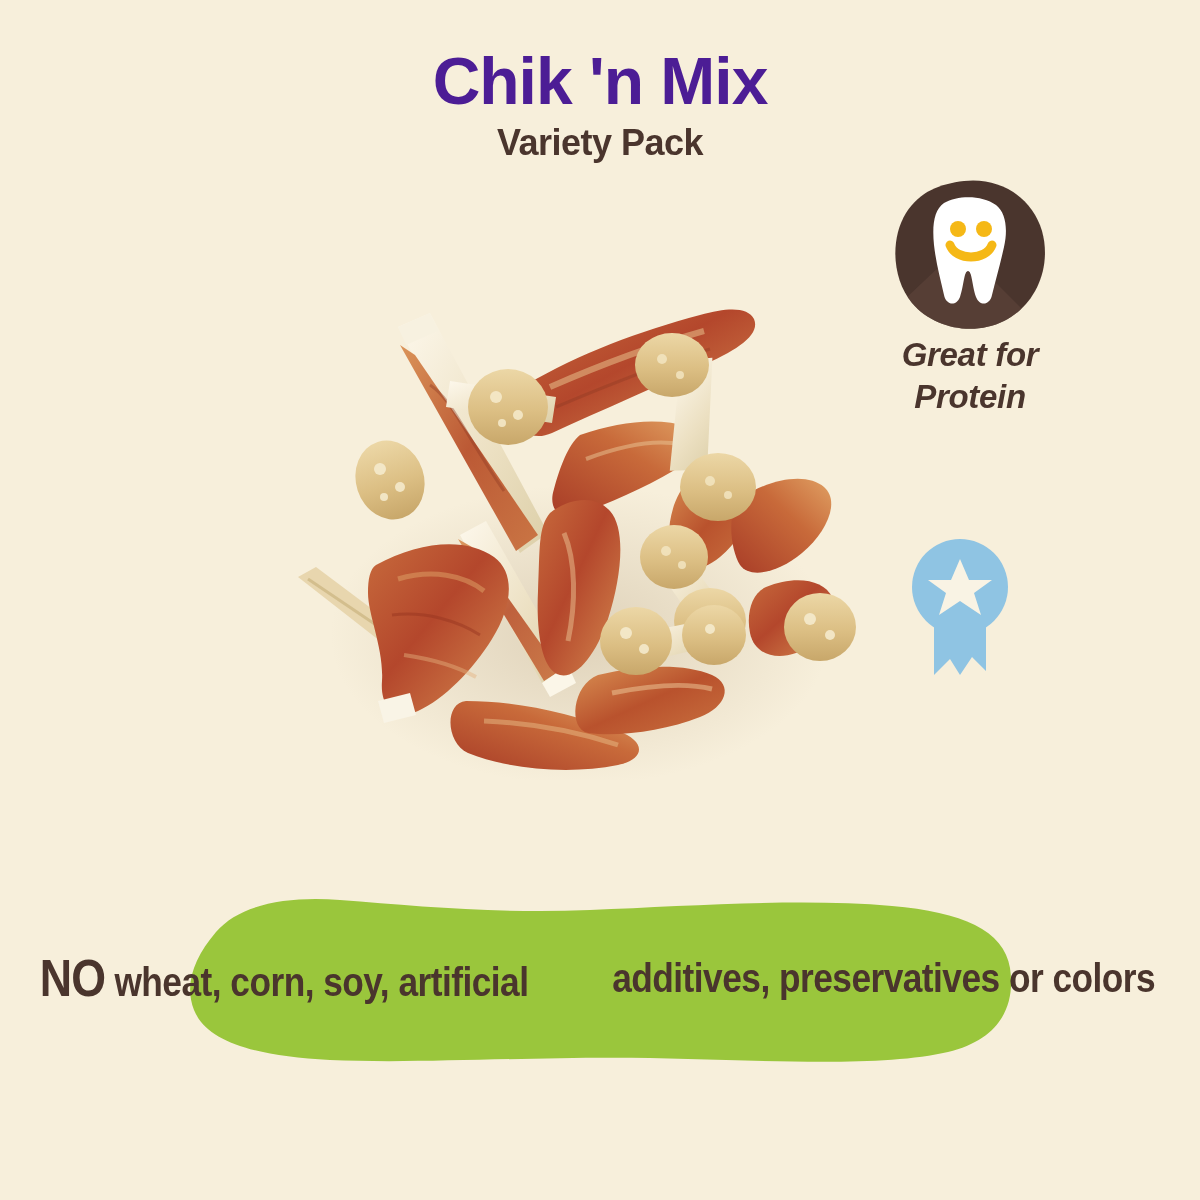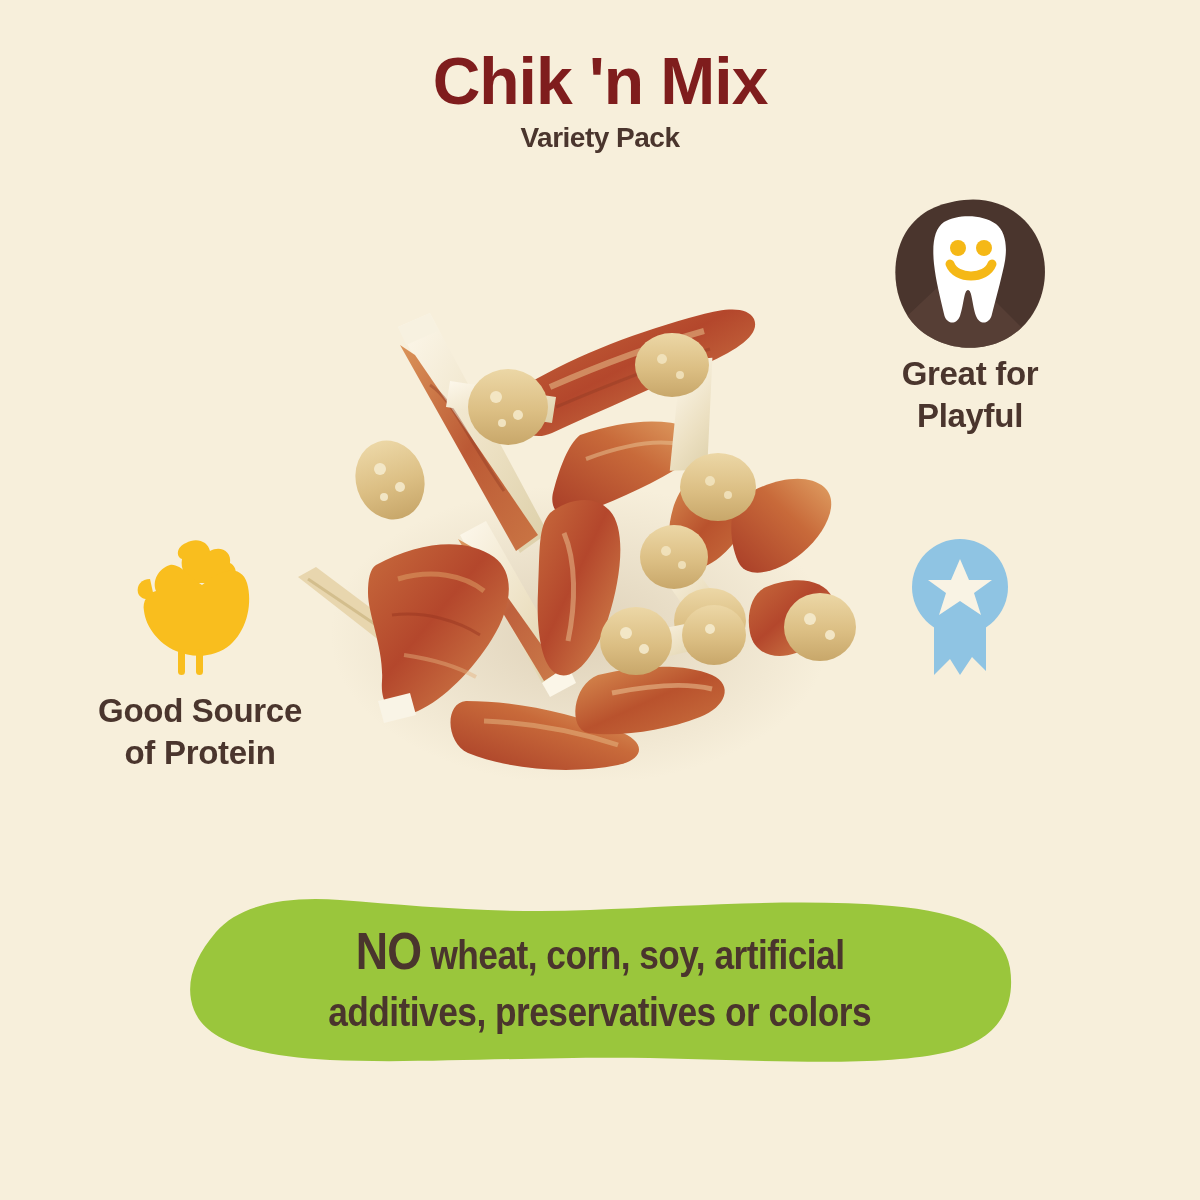--- a/index.html
+++ b/index.html
@@ -28,26 +28,26 @@
     position: absolute;
     top: 48px;
     left: 0;
     width: 1200px;
     text-align: center;
   }
   .title {
     font-size: 66px;
     font-weight: 700;
     letter-spacing: -1px;
-    color: #7f1d1d;
+    color: #4c1d95;
     line-height: 1.02;
     margin: 0;
   }
   .subtitle {
-    font-size: 28px;
+    font-size: 36px;
     font-weight: 700;
     color: #4a352d;
     line-height: 1.1;
     margin: 8px 0 0 0;
     letter-spacing: -0.5px;
   }
 
   
   .feature {
     position: absolute;
@@ -64,21 +64,21 @@
     color: #4a352d;
     font-size: 33px;
     font-weight: 700;
     line-height: 1.28;
     letter-spacing: -0.3px;
   }
   .feature .caption span { display: block; }
 
   #feature-natural   { left: 30px;  top: 218px; }
   #feature-protein   { left: 30px;  top: 530px; }
-  #feature-chewing   { left: 800px; top: 193px; }
+  #feature-chewing   { left: 800px; top: 174px; font-style: italic; }
   #feature-reward    { left: 790px; top: 530px; }
 
   
   .product-photo {
     position: absolute;
     left: 280px;
     top: 235px;
     width: 580px;
     height: 545px;
   }
@@ -92,21 +92,21 @@
     height: 180px;
   }
   .banner svg { display: block; }
   .banner-text {
     position: absolute;
     left: 0;
     top: 0;
     width: 840px;
     height: 180px;
     display: flex;
-    flex-direction: column;
+    flex-direction: row;
     align-items: center;
     justify-content: center;
     text-align: center;
     pointer-events: none;
   }
   .banner-line {
     color: #4a352d;
     font-size: 41px;
     font-weight: 700;
     line-height: 1.32;
@@ -271,35 +271,20 @@
       </g>
       <g>
         <ellipse cx="540" cy="392" rx="36" ry="34" fill="url(#gKnot)"></ellipse>
         <circle cx="530" cy="384" r="6" fill="#f6ecd0" opacity="0.85"></circle>
         <circle cx="550" cy="400" r="5" fill="#f6ecd0" opacity="0.85"></circle>
       </g>
     </svg>
   </div>
 
 
-  <div class="feature" id="feature-protein">
-    <div class="icon-wrap">
-      <svg width="140" height="150" viewBox="0 0 140 150">
-        <path d="M56 8 C66 2 78 6 80 16 C90 10 102 16 100 28 C108 32 108 44 98 48 L64 48 C56 44 50 34 52 24 C46 22 46 12 56 8 Z" fill="#f9be1e"></path>
-        <path d="M40 30 C28 34 22 46 26 56 C18 58 12 66 14 76 C16 92 28 108 46 116 C64 124 86 122 100 110 C116 96 122 72 118 52 C116 40 108 34 98 36 C86 38 78 46 72 50 C62 44 50 28 40 30 Z" fill="#f9be1e"></path>
-        <path d="M20 44 C12 44 6 50 8 58 C10 64 18 66 24 62 Z" fill="#f9be1e"></path>
-        <rect x="48" y="114" width="7" height="26" rx="3.5" fill="#f9be1e"></rect>
-        <rect x="66" y="114" width="7" height="26" rx="3.5" fill="#f9be1e"></rect>
-      </svg>
-    </div>
-    <div class="caption">
-      <span>Good Source</span>
-      <span>of Protein</span>
-    </div>
-  </div>
 
   <div class="feature" id="feature-chewing">
     <div class="icon-wrap">
       <svg width="160" height="155" viewBox="0 0 160 155">
         <defs>
           <clipPath id="blobClip">
             <path d="M74 4 C110 0 142 20 152 54 C162 90 146 128 114 144 C84 159 44 152 22 126 C2 102 0 62 16 36 C30 14 50 7 74 4 Z"></path>
           </clipPath>
         </defs>
         <path d="M74 4 C110 0 142 20 152 54 C162 90 146 128 114 144 C84 159 44 152 22 126 C2 102 0 62 16 36 C30 14 50 7 74 4 Z" fill="#4a352d"></path>
@@ -307,21 +292,21 @@
           <path d="M-20 155 L70 70 L170 170 L-20 180 Z" fill="#5c443a" opacity="0.65"></path>
         </g>
         <path d="M54 26 C68 18 92 18 106 28 C116 36 118 52 114 70 C110 88 106 102 102 118 C100 128 90 130 86 120 C82 108 82 94 78 94 C74 94 74 108 70 120 C66 130 56 128 54 118 C50 100 46 86 44 68 C42 48 44 33 54 26 Z" fill="#ffffff"></path>
         <circle cx="68" cy="52" r="8" fill="#f5b816"></circle>
         <circle cx="94" cy="52" r="8" fill="#f5b816"></circle>
         <path d="M60 68 C66 84 96 84 102 68" stroke="#f5b816" stroke-width="9" stroke-linecap="round" fill="none"></path>
       </svg>
     </div>
     <div class="caption">
       <span>Great for</span>
-      <span>Playful</span>
+      <span>Protein</span>
     </div>
   </div>
 
   <div class="feature" id="feature-reward">
     <div class="icon-wrap">
       <svg width="120" height="150" viewBox="0 0 120 150">
         <circle cx="60" cy="52" r="48" fill="#8fc4e3"></circle>
         <path d="M34 84 L34 140 L50 124 L60 140 L72 122 L86 136 L86 84 Z" fill="#8fc4e3"></path>
         <path d="M60 24 L69 45 L92 45 L74 58 L81 80 L60 66 L39 80 L46 58 L28 45 L51 45 Z" fill="#f9f3e4"></path>
       </svg>

